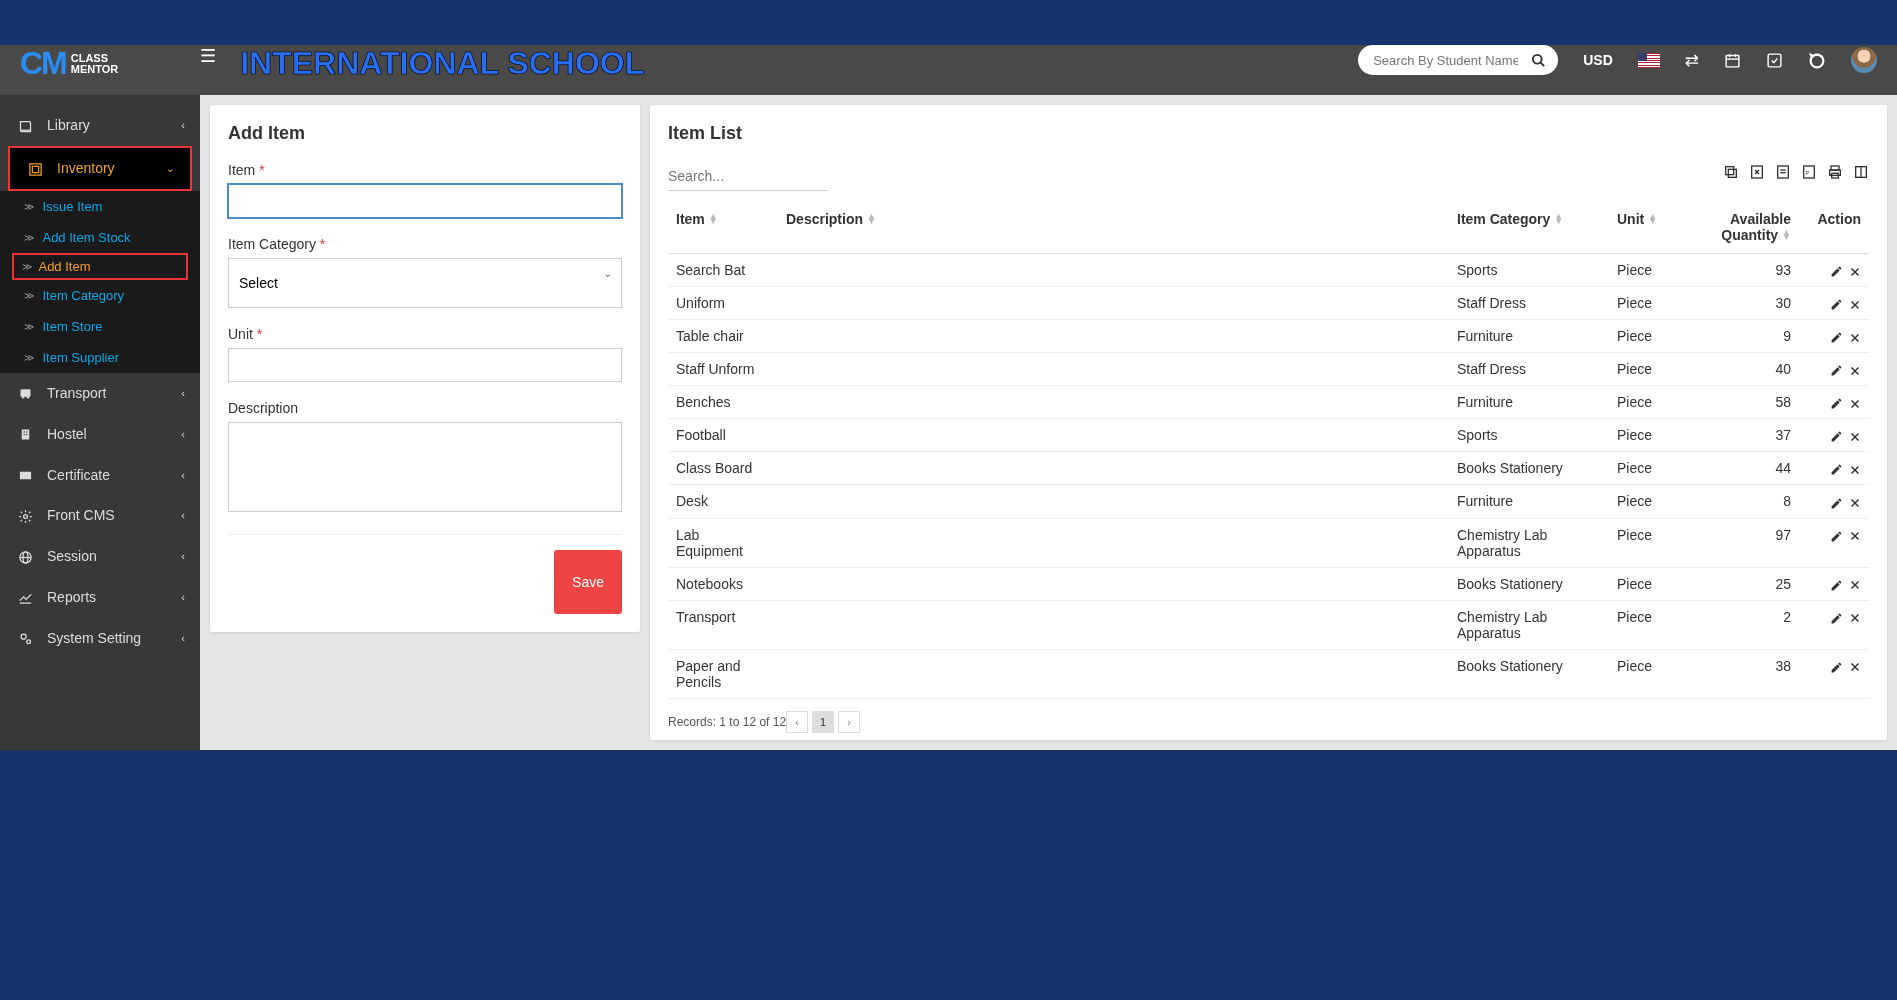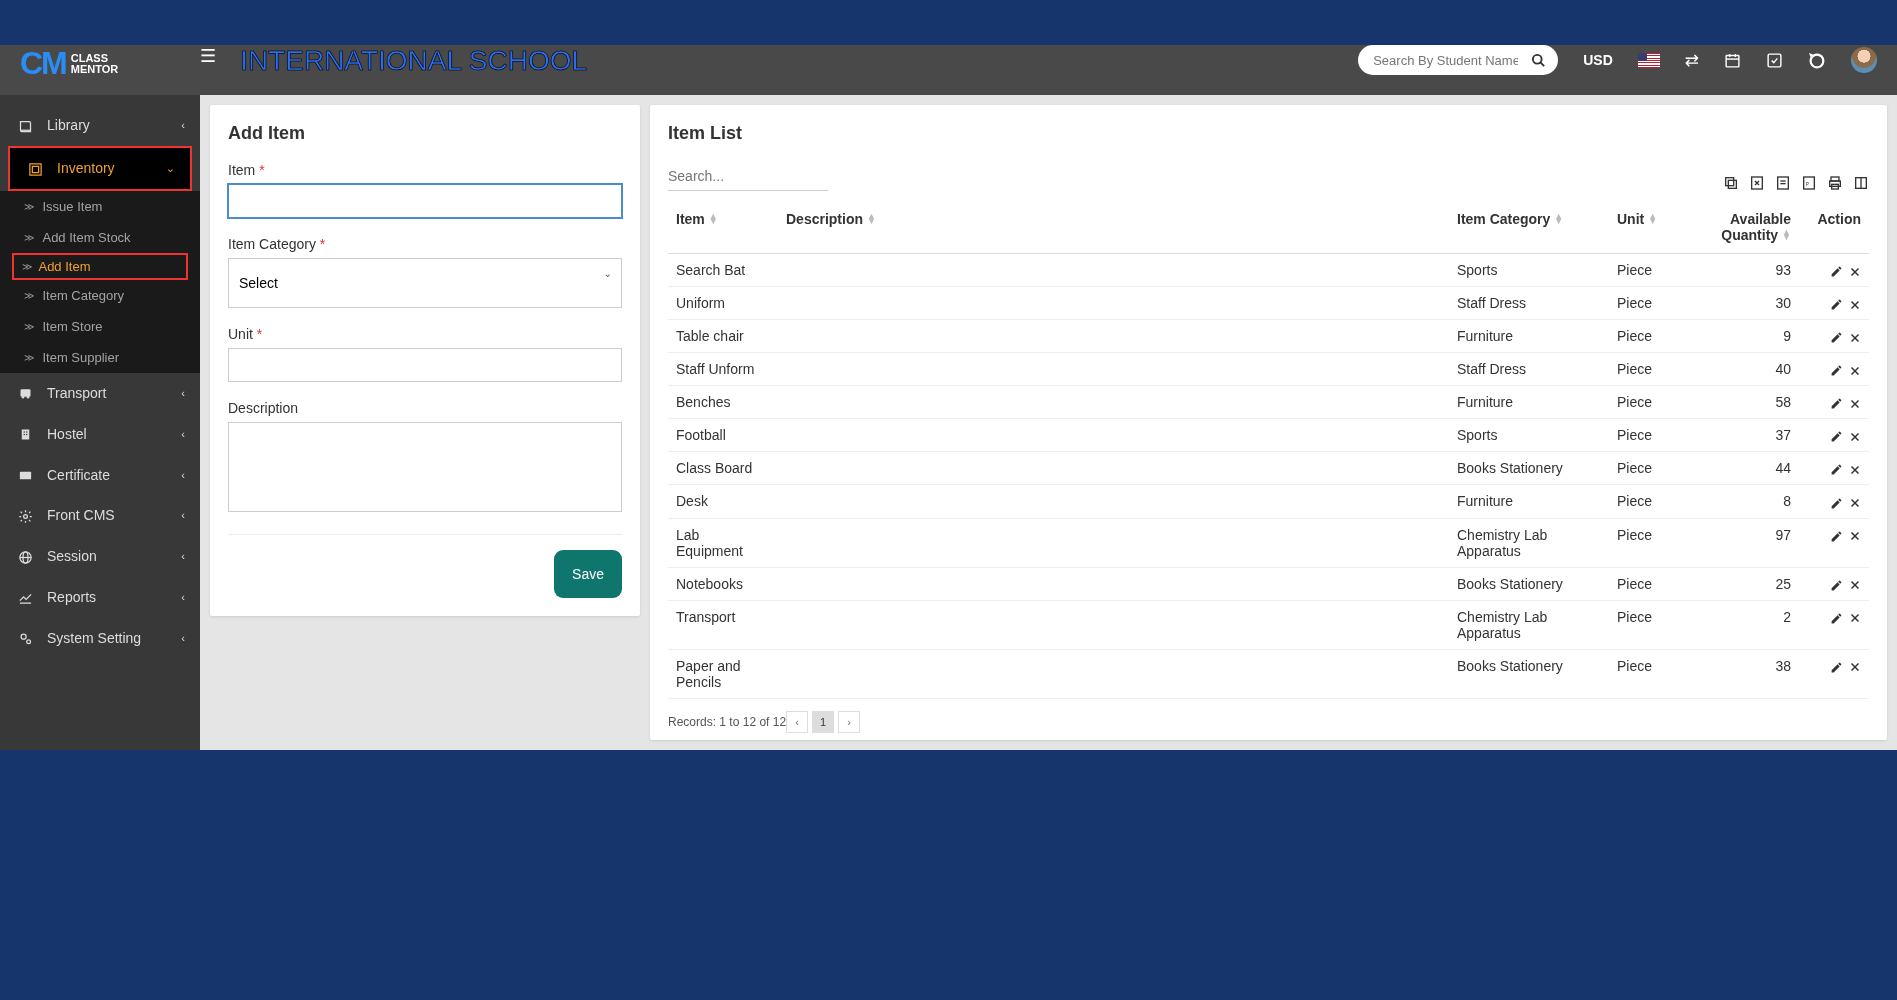--- a/index.html
+++ b/index.html
@@ -4,21 +4,21 @@
 <style>
 *{margin:0;padding:0;box-sizing:border-box;font-family:Arial,Helvetica,sans-serif}
 body{background:#15356c;width:1897px;height:1000px;overflow:hidden}
 .topbar-spacer{height:45px;background:#15356c}
 .header{height:50px;background:#494949;display:flex;align-items:flex-start;padding:0 20px}
 .logo-area{width:180px;display:flex;align-items:center}
 .logo{display:flex;align-items:center;color:#fff;font-weight:bold}
 .logo-cm{color:#2b8cf4;font-size:32px;font-weight:900;letter-spacing:-2px}
 .logo-text{margin-left:5px;font-size:11px;line-height:1}
 .menu-toggle{color:#fff;font-size:18px;margin-right:24px;cursor:pointer}
-.school-name{color:#2b6ef6;font-size:28px;font-weight:normal;-webkit-text-stroke:0.5px #000;text-shadow:0 0 1px #000}
+.school-name{color:#2b6ef6;font-size:32px;font-weight:bold;-webkit-text-stroke:0.5px #000;text-shadow:0 0 1px #000}
 .header-right{margin-left:auto;display:flex;align-items:center;gap:25px}
 .search-wrap{position:relative}
 .search-input{width:200px;height:30px;border-radius:15px;border:none;padding:0 40px 0 15px;font-size:13px}
 .search-btn{position:absolute;right:12px;top:6px;color:#333;cursor:pointer}
 .currency{color:#fff;font-size:14px;font-weight:bold}
 .flag{width:22px;height:15px;display:inline-block;background:linear-gradient(to bottom,#b22234 0%,#b22234 7.7%,#fff 7.7%,#fff 15.4%,#b22234 15.4%,#b22234 23%,#fff 23%,#fff 30.8%,#b22234 30.8%,#b22234 38.5%,#fff 38.5%,#fff 46%,#b22234 46%,#b22234 53.8%,#fff 53.8%,#fff 61.5%,#b22234 61.5%,#b22234 69.2%,#fff 69.2%,#fff 77%,#b22234 77%,#b22234 84.6%,#fff 84.6%,#fff 92.3%,#b22234 92.3%);position:relative}
 .flag::before{content:"";position:absolute;top:0;left:0;width:9px;height:8px;background:#3c3b6e}
 .hdr-icon{color:#fff;font-size:17px;cursor:pointer}
 .avatar{width:26px;height:26px;border-radius:50%;background:radial-gradient(circle at 50% 35%,#f4d1b5 30%,#8b6b4a 31%,#8b6b4a 55%,#5a8fb5 56%)}
 .main-wrap{display:flex;height:655px}
@@ -28,42 +28,42 @@
 .quick-links{display:flex;justify-content:space-between;align-items:center;color:#fff;margin-top:6px}
 .grid-icon{font-size:14px}
 .nav-section{margin-top:10px}
 .nav-item{display:flex;align-items:center;padding:12px 15px;cursor:pointer;position:relative}
 .nav-item.active{background:#000000}
 .nav-item .nav-icon{width:20px;margin-right:12px;text-align:center;font-size:14px}
 .nav-item .chevron{margin-left:auto;font-size:11px}
 .nav-item.highlighted{color:#f0a030}
 .red-box{border:2px solid #e33;margin:0 8px}
 .submenu{background:#1a1a1a}
-.sub-item{display:flex;align-items:center;padding:8px 25px 8px 24px;font-size:13px;cursor:pointer;color:#a3a3a3}
+.sub-item{display:flex;align-items:center;padding:8px 25px 8px 24px;font-size:13px;cursor:pointer;color:#0ea5e9}
 .sub-item::before{content:"≫";margin-right:8px;font-size:10px;color:#999}
 .sub-item.highlighted{color:#f0a030}
 .sub-item.red-boxed{border:2px solid #e33;margin:0 12px;padding:4px 8px}
 .sub-item.red-boxed::before{margin-right:6px}
 .content{flex:1;background:#e5e5e5;padding:10px;display:flex;gap:10px}
 .panel{background:#fff;border-radius:2px;box-shadow:0 1px 3px rgba(0,0,0,0.1)}
 .panel-left{width:430px;padding:18px;height:fit-content}
 .panel-right{flex:1;padding:18px}
 .panel-title{font-size:18px;color:#333;margin-bottom:18px}
 .form-group{margin-bottom:18px}
 .form-label{display:block;font-size:14px;color:#333;margin-bottom:6px}
 .required{color:#d33}
 .form-input{width:100%;height:34px;border:1px solid #ccc;padding:0 10px;font-size:14px}
 .form-input.focused{border:1px solid #4a8ec9;outline:1px solid #4a8ec9}
 .form-select{width:100%;height:50px;border:1px solid #ccc;padding:0 10px;font-size:14px;background:#fff;appearance:none;position:relative}
 .select-wrap{position:relative}
 .select-arrow{position:absolute;right:10px;top:10px;font-size:10px;color:#555;pointer-events:none}
 .form-textarea{width:100%;height:90px;border:1px solid #ccc;padding:8px;font-size:14px;resize:none}
 .form-divider{border-top:1px solid #eee;margin:15px 0}
-.btn-save{float:right;background:#0f766e;color:#fff;border:none;padding:16px 18px;font-size:14px;border-radius:9px;cursor:pointer}
-.list-header{display:flex;justify-content:space-between;align-items:flex-end;margin-bottom:8px}
+.btn-save{float:right;background:#ef4444;color:#fff;border:none;padding:24px 18px;font-size:14px;border-radius:3px;cursor:pointer}
+.list-header{display:flex;justify-content:space-between;align-items:flex-start;margin-bottom:8px}
 .list-search{border:none;border-bottom:1px solid #ccc;padding:6px 0;font-size:14px;width:160px;outline:none}
 .export-icons{display:flex;gap:10px}
 .exp-icon{cursor:pointer}
 .exp-icon svg{width:16px;height:16px}
 .table{width:100%;border-collapse:collapse;margin-top:10px}
 .table th{text-align:left;padding:10px 8px;font-size:14px;color:#333;font-weight:bold;border-bottom:1px solid #ddd;vertical-align:top}
 .table th.right{text-align:right}
 .sort-arrows{display:inline-block;margin-left:4px;font-size:9px;color:#bbb;line-height:0.6}
 .table td{padding:8px 8px;font-size:14px;color:#333;border-bottom:1px solid #eee;vertical-align:top}
 .table td.right{text-align:right}

